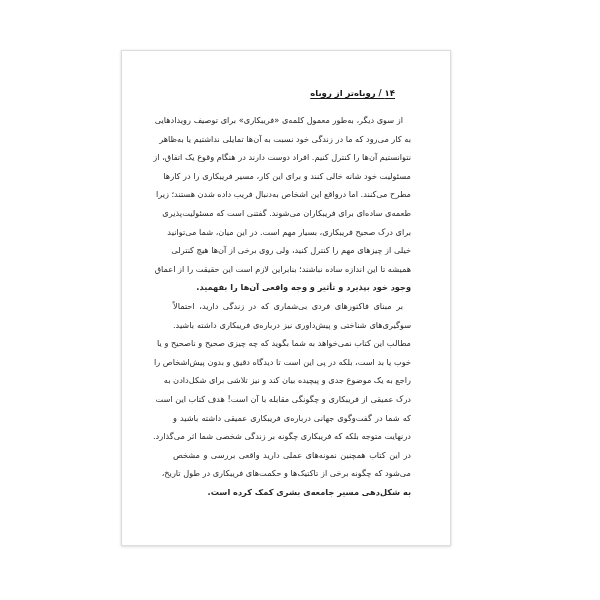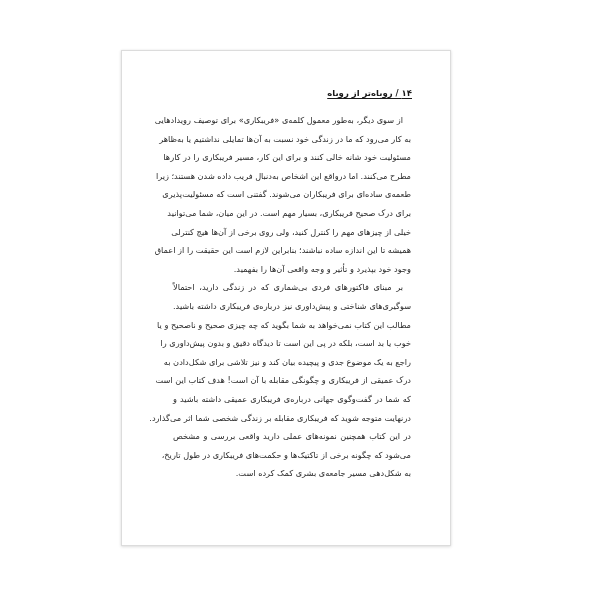--- a/index.html
+++ b/index.html
@@ -22,21 +22,21 @@
       top: 50px;
       width: 330px;
       height: 496px;
       background: #ffffff;
       border: 1px solid #dcdcdc;
       box-shadow: 0 1px 3px rgba(0,0,0,0.12), 0 0 2px rgba(0,0,0,0.06);
       box-sizing: border-box;
     }
     .running-head {
       position: absolute;
-      right: 38px;
+      right: 55px;
       top: 37px;
       direction: rtl;
       font-family: "DejaVu Sans", sans-serif;
       font-size: 8.5px;
       font-weight: bold;
       color: #1a1a1a;
       text-decoration: underline;
       text-underline-offset: 2px;
       white-space: nowrap;
     }
@@ -57,47 +57,49 @@
       text-align: justify;
       text-align-last: justify;
       height: 18.6px;
       overflow: visible;
     }
     .line.indent {
       padding-right: 8px;
     }
     .line.last {
       text-align-last: right;
+      font-weight: bold;
     }
   </style>
 </head>
 <body>
 
 <div class="canvas">
   <div class="page">
     <div class="running-head">۱۴ / روباه‌تر از روباه</div>
 
     <div class="body-text">
 
       <span class="line indent">از سوی دیگر، به‌طور معمول کلمه‌ی «فریبکاری» برای توصیف رویدادهایی</span>
       <span class="line">به کار می‌رود که ما در زندگی خود نسبت به آن‌ها تمایلی نداشتیم یا به‌ظاهر</span>
+      <span class="line">نتوانستیم آن‌ها را کنترل کنیم. افراد دوست دارند در هنگام وقوع یک اتفاق، از</span>
       <span class="line">مسئولیت خود شانه خالی کنند و برای این کار، مسیر فریبکاری را در کارها</span>
       <span class="line">مطرح می‌کنند. اما درواقع این اشخاص به‌دنبال فریب داده شدن هستند؛ زیرا</span>
       <span class="line">طعمه‌ی ساده‌ای برای فریبکاران می‌شوند. گفتنی است که مسئولیت‌پذیری</span>
       <span class="line">برای درک صحیح فریبکاری، بسیار مهم است. در این میان، شما می‌توانید</span>
       <span class="line">خیلی از چیزهای مهم را کنترل کنید، ولی روی برخی از آن‌ها هیچ کنترلی</span>
       <span class="line">همیشه تا این اندازه ساده نباشند؛ بنابراین لازم است این حقیقت را از اعماق</span>
       <span class="line last">وجود خود بپذیرد و تأثیر و وجه واقعی آن‌ها را بفهمید.</span>
 
       <span class="line indent">بر مبنای فاکتورهای فردی بی‌شماری که در زندگی دارید، احتمالاً</span>
       <span class="line">سوگیری‌های شناختی و پیش‌داوری نیز درباره‌ی فریبکاری داشته باشید.</span>
       <span class="line">مطالب این کتاب نمی‌خواهد به شما بگوید که چه چیزی صحیح و ناصحیح و یا</span>
-      <span class="line">خوب یا بد است، بلکه در پی این است تا دیدگاه دقیق و بدون پیش‌داوری را</span>
+      <span class="line">خوب یا بد است، بلکه در پی این است تا دیدگاه دقیق و بدون پیش‌اشخاص را</span>
       <span class="line">راجع به یک موضوع جدی و پیچیده بیان کند و نیز تلاشی برای شکل‌دادن به</span>
       <span class="line">درک عمیقی از فریبکاری و چگونگی مقابله با آن است! هدف کتاب این است</span>
       <span class="line">که شما در گفت‌وگوی جهانی درباره‌ی فریبکاری عمیقی داشته باشید و</span>
-      <span class="line">درنهایت متوجه شوید که فریبکاری مقابله بر زندگی شخصی شما اثر می‌گذارد.</span>
+      <span class="line">درنهایت متوجه بلکه که فریبکاری چگونه بر زندگی شخصی شما اثر می‌گذارد.</span>
       <span class="line">در این کتاب همچنین نمونه‌های عملی دارید واقعی بررسی و مشخص</span>
       <span class="line">می‌شود که چگونه برخی از تاکتیک‌ها و حکمت‌های فریبکاری در طول تاریخ،</span>
       <span class="line last">به شکل‌دهی مسیر جامعه‌ی بشری کمک کرده است.</span>
     </div>
   </div>
 </div>
 
 </body></html>

